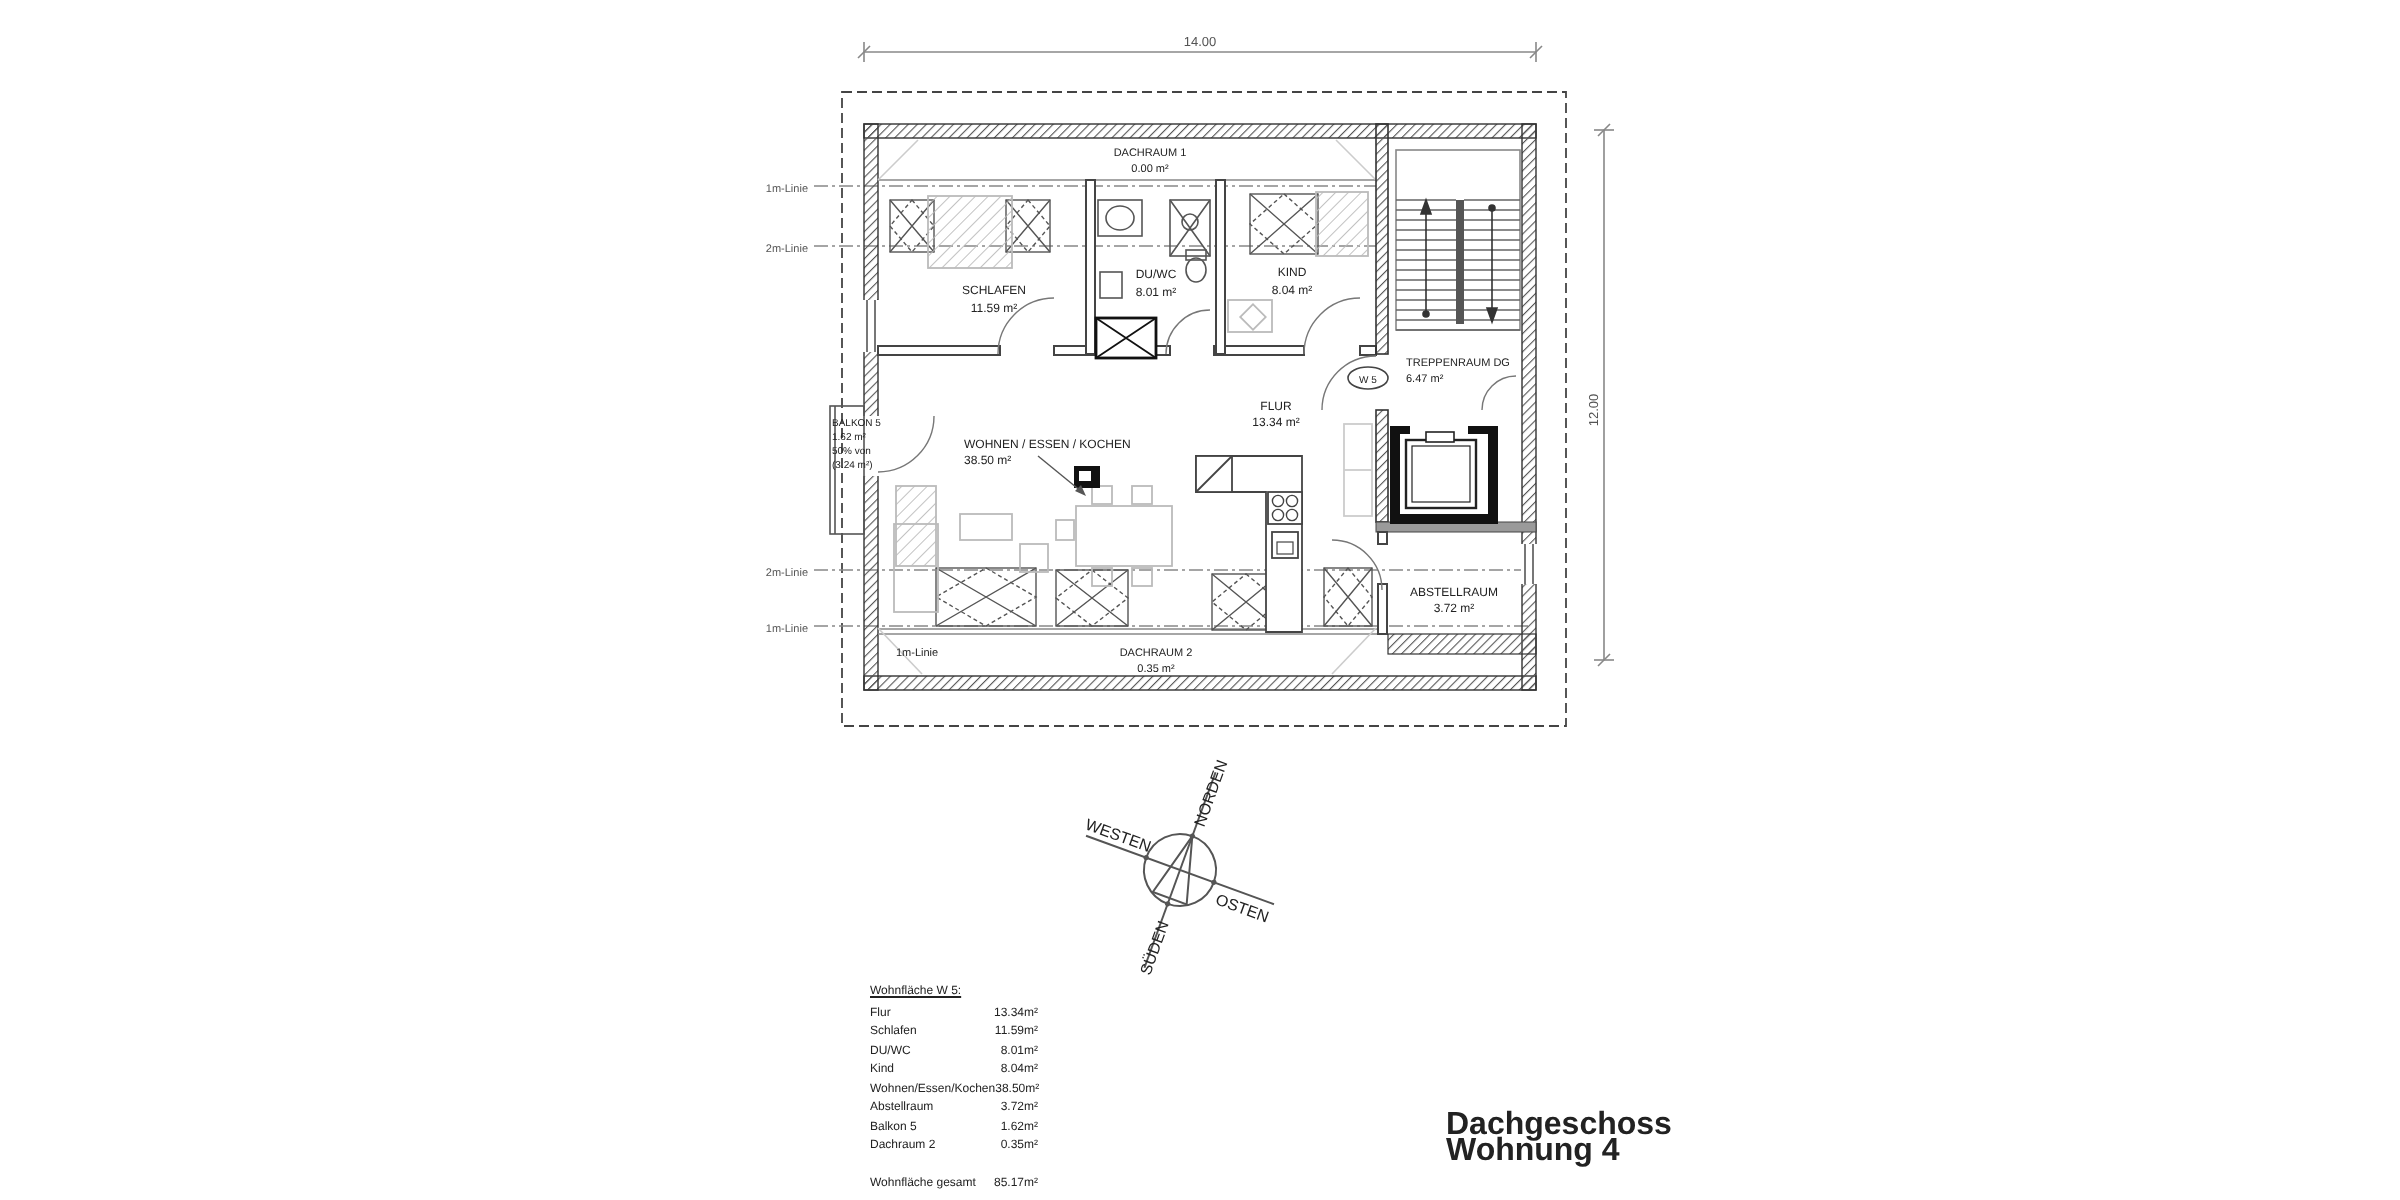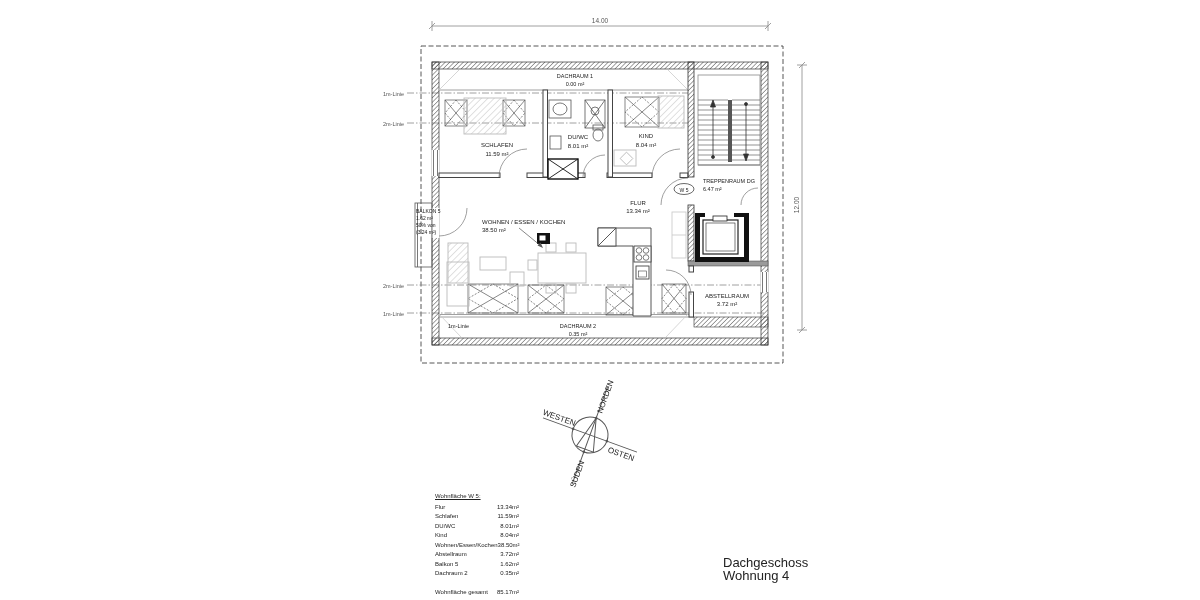--- a/index.html
+++ b/index.html
@@ -8,21 +8,21 @@
   svg text{font-family:"Liberation Sans", sans-serif;fill:#222;}
   .t6{font-size:6px;} .t55{font-size:5.5px;} .t5{font-size:5px;} .t65{font-size:6.5px;fill:#555;}
   .mid{text-anchor:middle;} .end{text-anchor:end;}
   .gray{fill:#555;}
   
   #area-table{position:absolute;left:435px;top:492px;width:84px;font-size:6px;color:#222;line-height:9.5px;}
   #area-table .heading{text-decoration:underline;display:block;margin-bottom:1px;}
   #area-table .row{display:flex;justify-content:space-between;}
   #area-table .total{display:flex;justify-content:space-between;margin-top:9px;}
   
-  #title-block{position:absolute;left:723px;top:556px;font-size:13px;line-height:13px;color:#222;}
+  #title-block{position:absolute;left:723px;top:556px;font-size:16px;line-height:13px;color:#222;font-weight:bold;}
 </style>
 </head>
 <body>
 
 <div id="canvas">
 
 <svg width="1200" height="600" viewBox="0 0 1200 600">
   <defs>
     <pattern id="hatch" patternUnits="userSpaceOnUse" width="3.2" height="3.2" patternTransform="rotate(45)">
       <line x1="0" y1="0" x2="0" y2="3.2" stroke="#555" stroke-width="1.1"></line>

